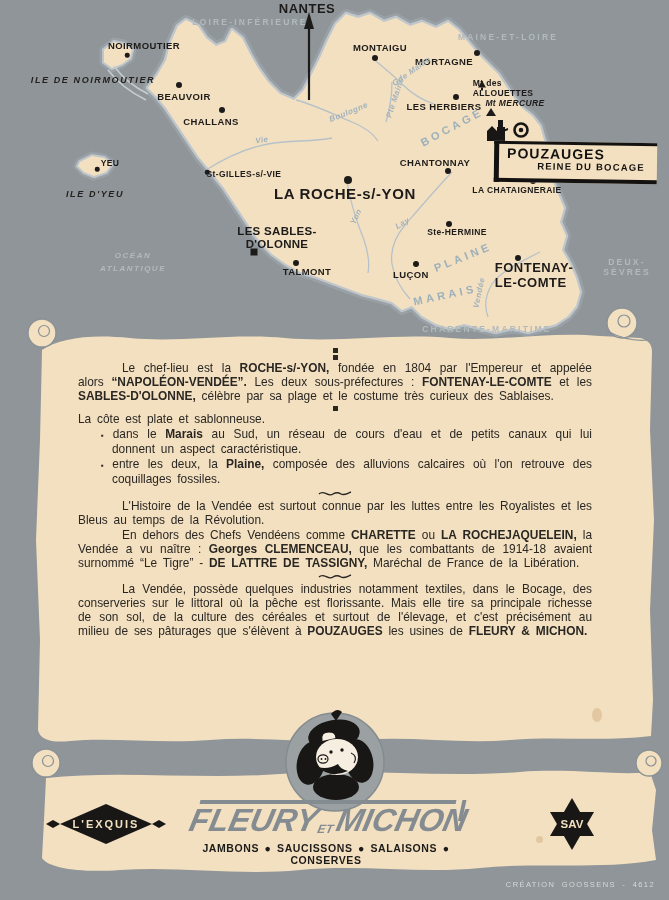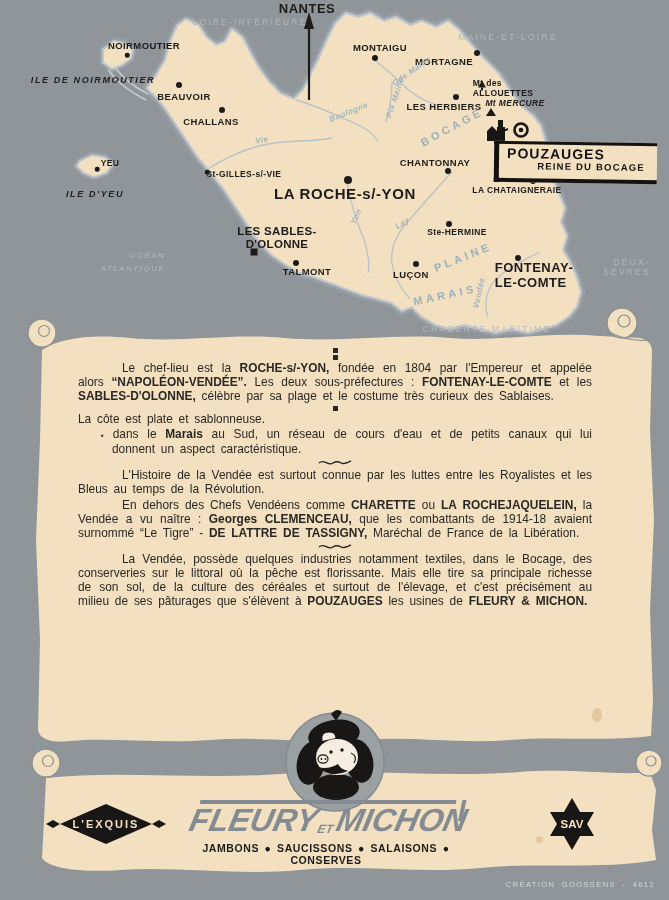--- a/index.html
+++ b/index.html
@@ -11,21 +11,21 @@
   .lbl{position:absolute;white-space:pre-line;text-align:center;line-height:1.12;
        transform:translate(-50%,-50%);}
   .town{font-size:9.5px;font-weight:bold;letter-spacing:.4px;color:#1d1b19;}
   .sm{font-size:8.5px;}
   .lg{font-size:11.5px;letter-spacing:.3px;}
   .xl{font-size:13px;letter-spacing:.5px;}
   .xxl{font-size:15px;letter-spacing:.6px;}
   .left{text-align:left;}
   .it{font-style:italic;}
   .island{font-size:9px;font-weight:bold;font-style:italic;letter-spacing:1.6px;color:#24221f;}
-  .sea{font-size:8.5px;font-weight:normal;letter-spacing:2.2px;color:#b2babd;text-align:right;}
+  .sea{font-size:8.5px;font-weight:bold;letter-spacing:2.2px;color:#b2babd;}
   .oc{font-size:8px;font-style:italic;letter-spacing:1.5px;line-height:1.6;}
   .region{font-size:11px;font-weight:bold;letter-spacing:3.5px;color:#9db0ba;}
   .river{font-size:8px;font-weight:bold;font-style:italic;letter-spacing:.5px;color:#a3b3bc;}
   .mk{position:absolute;transform:translate(-50%,-50%);z-index:4;}
   .mk-dot{width:6px;height:6px;border-radius:50%;background:#1d1b19;}
   .mk-dot-lg{width:8px;height:8px;border-radius:50%;background:#1d1b19;}
   .mk-dot-sm{width:4.5px;height:4.5px;border-radius:50%;background:#1d1b19;}
   .mk-sq{width:7px;height:7px;background:#1d1b19;}
   .mk-tri{width:0;height:0;border-left:5px solid transparent;border-right:5px solid transparent;
           border-bottom:8px solid #1d1b19;}
@@ -223,20 +223,21 @@
     <span id="pz-sub">REINE DU BOCAGE</span>
   </div>
 
   <div id="scroll-text">
       <div class="sep-square"></div>
       <div class="sep-square"></div>
       <p class=" ind"><span>Le chef-lieu est la </span><span class="bold">ROCHE-s/-YON,</span><span> fondée en 1804 par l'Empereur et appelée alors </span><span class="bold">“NAPOLÉON-VENDÉE”.</span><span> Les deux sous-préfectures : </span><span class="bold">FONTENAY-LE-COMTE</span><span> et les </span><span class="bold">SABLES-D'OLONNE,</span><span> célèbre par sa plage et le costume très curieux des Sablaises.</span></p>
       <div class="sep-square"></div>
       <p class=""><span>La côte est plate et sablonneuse.</span></p>
       <p class="bullet"><span>dans le </span><span class="bold">Marais</span><span> au Sud, un réseau de cours d'eau et de petits canaux qui lui donnent un aspect caractéristique.</span></p>
+      <p class="bullet"><span>entre les deux, la </span><span class="bold">Plaine,</span><span> composée des alluvions calcaires où l'on retrouve des coquillages fossiles.</span></p>
       <div class="sep-squiggle"><svg width="34" height="9" viewBox="0 0 34 9">
           <path d="M1,5 C6,0 10,9 15,5 C18,3 20,3 23,5 C26,7 30,4 33,3" fill="none" stroke="#2a2723" stroke-width="1.4"></path>
         </svg></div>
       <p class=" ind"><span>L'Histoire de la Vendée est surtout connue par les luttes entre les Royalistes et les Bleus au temps de la Révolution.</span></p>
       <p class=" ind"><span>En dehors des Chefs Vendéens comme </span><span class="bold">CHARETTE</span><span> ou </span><span class="bold">LA ROCHEJAQUELEIN,</span><span> la Vendée a vu naître : </span><span class="bold">Georges CLEMENCEAU,</span><span> que les combattants de 1914-18 avaient surnommé “Le Tigre” - </span><span class="bold">DE LATTRE DE TASSIGNY,</span><span> Maréchal de France de la Libération.</span></p>
       <div class="sep-squiggle"><svg width="34" height="9" viewBox="0 0 34 9">
           <path d="M1,5 C6,0 10,9 15,5 C18,3 20,3 23,5 C26,7 30,4 33,3" fill="none" stroke="#2a2723" stroke-width="1.4"></path>
         </svg></div>
       <p class=" ind"><span>La Vendée, possède quelques industries notamment textiles, dans le Bocage, des conserveries sur le littoral où la pêche est florissante. Mais elle tire sa principale richesse de son sol, de la culture des céréales et surtout de l'élevage, et c'est précisément au milieu de ses pâturages que s'élèvent à </span><span class="bold">POUZAUGES</span><span> les usines de </span><span class="bold">FLEURY &amp; MICHON.</span></p>
     </div>

